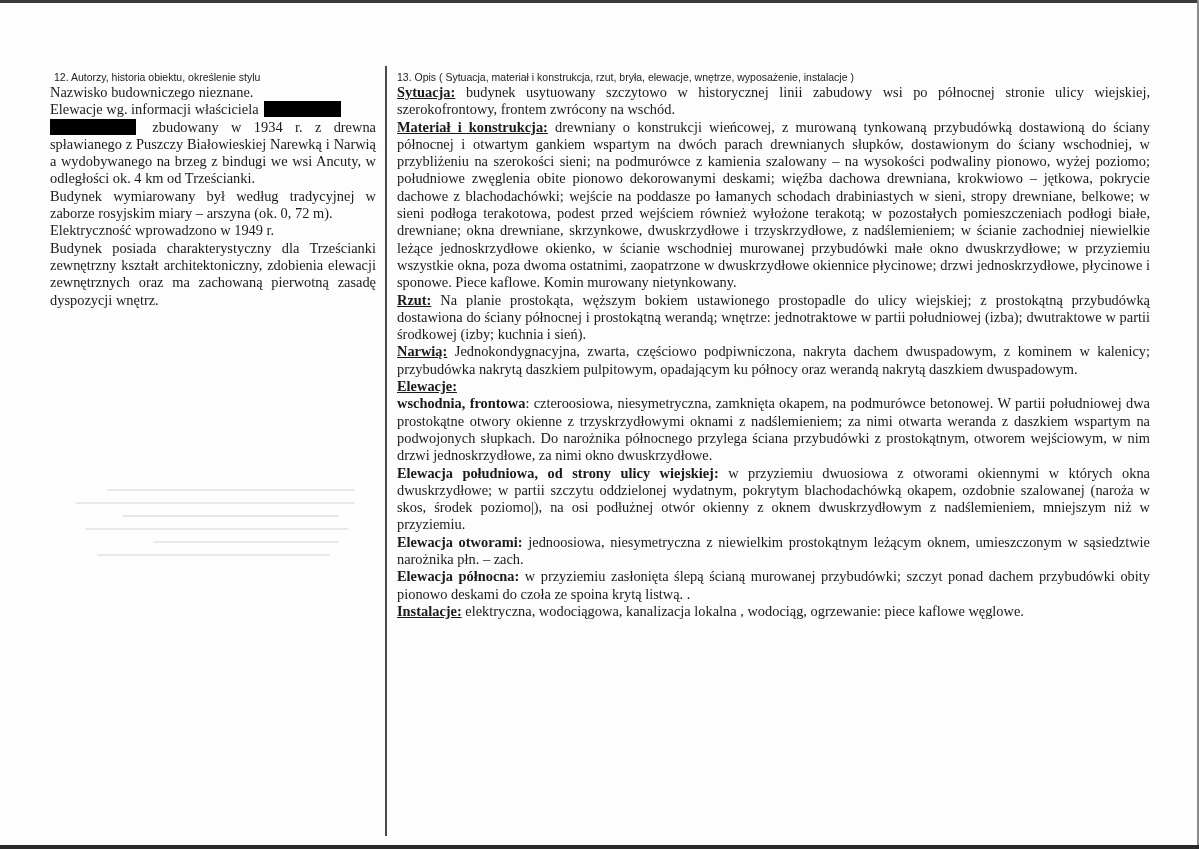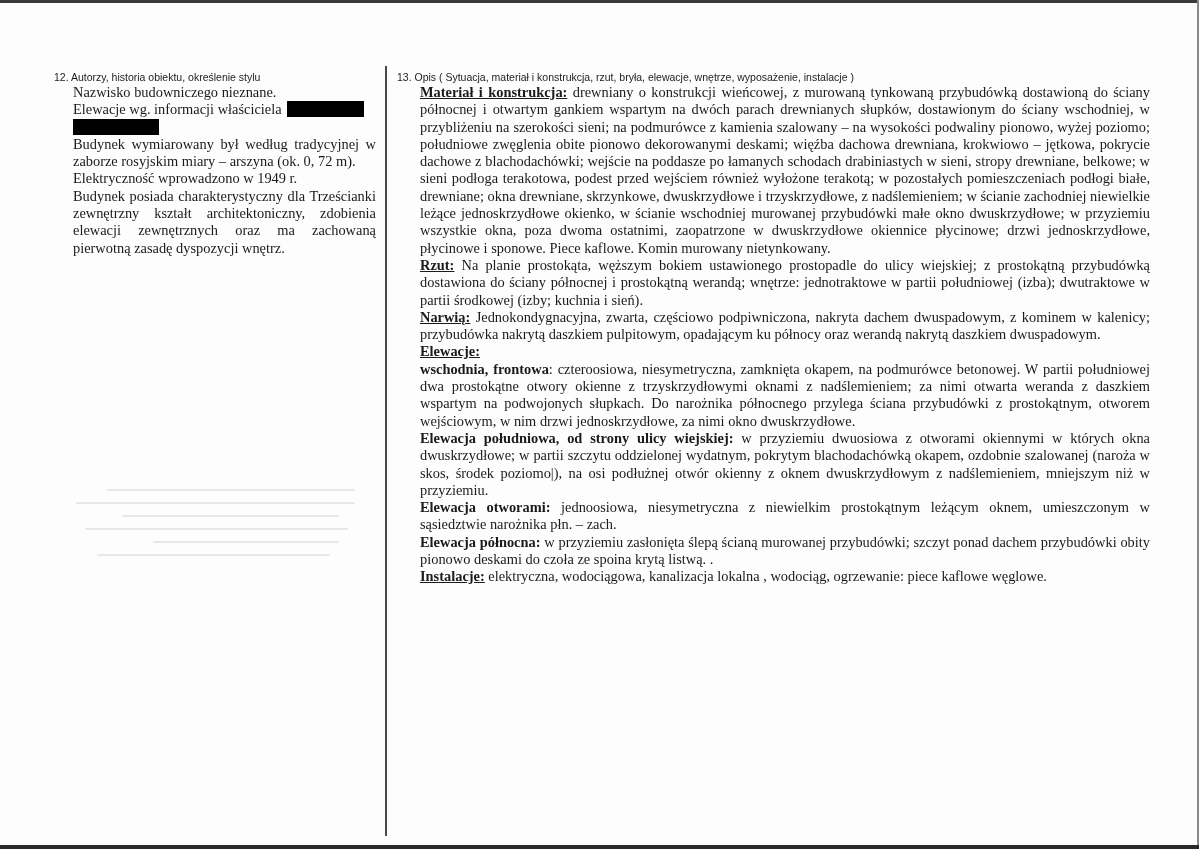--- a/index.html
+++ b/index.html
@@ -27,21 +27,20 @@
   }
   .field-label {
     font-family: "Liberation Sans", "DejaVu Sans", sans-serif;
     font-size: 10.5px; line-height: 14px; color: #222;
     white-space: nowrap;
   }
   .col-left .field-label { padding-left: 4px; }
   .para {
     font-size: 14.4px; line-height: 17.3px;
     text-align: justify;
-    margin-left: 23px;
   }
   .para p { margin: 0; }
   .redact {
     display: inline-block; background: #000; height: 16px; vertical-align: -3px;
   }
   .r1 { width: 77px; margin-left: 2px; }
   .r2 { width: 86px; margin-right: 4px; }
   .u-head { font-weight: bold; text-decoration: underline; }
   .b-head { font-weight: bold; }
 
@@ -66,30 +65,31 @@
   <div style="width:60%;margin-left:30%"></div>
   <div style="width:75%;margin-left:12%"></div>
 </div>
 
 <div class="divider"></div>
 
 <section class="col-left">
   <div class="field-label">12. Autorzy, historia obiektu, określenie stylu</div>
   <div class="para">
     <p>Nazwisko budowniczego nieznane.</p>
-    <p><span>Elewacje wg. informacji właściciela</span> <span class="redact r1"></span><br><span class="redact r2"></span> </p>
+    <p><span>Elewacje wg. informacji właściciela</span> <span class="redact r1"></span><br><span class="redact r2"></span> <span>zbudowany w 1934 r. z drewna spławianego z Puszczy Białowieskiej Narewką i Narwią a wydobywanego na brzeg z bindugi we wsi Ancuty, w odległości ok. 4 km od Trześcianki.</span></p>
     <p>Budynek wymiarowany był według tradycyjnej w zaborze rosyjskim miary – arszyna (ok. 0, 72 m).</p>
     <p>Elektryczność wprowadzono w 1949 r.</p>
     <p>Budynek posiada charakterystyczny dla Trześcianki zewnętrzny kształt architektoniczny, zdobienia elewacji zewnętrznych oraz ma zachowaną pierwotną zasadę dyspozycji wnętrz.</p>
   </div>
 </section>
 
 <section class="col-right">
   <div class="field-label">13. Opis ( Sytuacja, materiał i konstrukcja, rzut, bryła, elewacje, wnętrze, wyposażenie, instalacje )</div>
   <div class="para">
+    <p><span class="u-head">Sytuacja:</span><span> budynek usytuowany szczytowo w historycznej linii zabudowy wsi po północnej stronie ulicy wiejskiej, szerokofrontowy, frontem zwrócony na wschód.</span></p>
     <p><span class="u-head">Materiał i konstrukcja:</span><span> drewniany o konstrukcji wieńcowej, z murowaną tynkowaną przybudówką dostawioną do ściany północnej i otwartym gankiem wspartym na dwóch parach drewnianych słupków, dostawionym do ściany wschodniej, w przybliżeniu na szerokości sieni; na podmurówce z kamienia szalowany – na wysokości podwaliny pionowo, wyżej poziomo; południowe zwęglenia obite pionowo dekorowanymi deskami; więźba dachowa drewniana, krokwiowo – jętkowa, pokrycie dachowe z blachodachówki;  wejście na poddasze po łamanych schodach drabiniastych w sieni, stropy drewniane, belkowe; w sieni podłoga terakotowa, podest przed wejściem również wyłożone terakotą; w pozostałych pomieszczeniach podłogi białe, drewniane; okna drewniane, skrzynkowe, dwuskrzydłowe i trzyskrzydłowe, z nadślemieniem; w ścianie zachodniej niewielkie leżące jednoskrzydłowe okienko, w ścianie wschodniej murowanej przybudówki małe okno dwuskrzydłowe; w przyziemiu wszystkie okna, poza dwoma ostatnimi, zaopatrzone w dwuskrzydłowe okiennice płycinowe; drzwi jednoskrzydłowe, płycinowe i sponowe. Piece kaflowe. Komin murowany nietynkowany.</span></p>
     <p><span class="u-head">Rzut:</span><span> Na planie prostokąta, węższym bokiem ustawionego prostopadle do ulicy wiejskiej; z prostokątną przybudówką dostawiona do ściany północnej i prostokątną werandą; wnętrze: jednotraktowe w partii południowej (izba); dwutraktowe w partii środkowej (izby; kuchnia i sień).</span></p>
     <p><span class="u-head">Narwią:</span><span> Jednokondygnacyjna, zwarta, częściowo podpiwniczona, nakryta dachem dwuspadowym, z kominem w kalenicy; przybudówka nakrytą daszkiem pulpitowym, opadającym ku północy oraz werandą  nakrytą daszkiem dwuspadowym.</span></p>
     <p><span class="u-head">Elewacje:</span></p>
     <p><span class="b-head">wschodnia, frontowa</span><span>: czteroosiowa, niesymetryczna, zamknięta okapem, na podmurówce betonowej. W partii południowej dwa prostokątne otwory okienne z trzyskrzydłowymi oknami z nadślemieniem; za nimi otwarta weranda z daszkiem wspartym na podwojonych słupkach. Do narożnika północnego przylega  ściana przybudówki z prostokątnym, otworem wejściowym, w nim drzwi jednoskrzydłowe, za nimi okno dwuskrzydłowe.</span></p>
     <p><span class="b-head">Elewacja południowa, od strony ulicy wiejskiej:</span><span> w przyziemiu dwuosiowa z otworami okiennymi w których okna dwuskrzydłowe; w partii szczytu oddzielonej wydatnym, pokrytym blachodachówką okapem, ozdobnie szalowanej (naroża w skos, środek poziomo|), na osi podłużnej otwór okienny z oknem dwuskrzydłowym z nadślemieniem, mniejszym niż w przyziemiu.</span></p>
     <p><span class="b-head">Elewacja otworami:</span><span> jednoosiowa, niesymetryczna z niewielkim prostokątnym leżącym oknem, umieszczonym w sąsiedztwie narożnika płn. – zach.</span></p>
     <p><span class="b-head">Elewacja północna:</span><span> w przyziemiu zasłonięta ślepą ścianą murowanej przybudówki; szczyt ponad dachem przybudówki obity pionowo deskami do czoła ze spoina krytą listwą.  .</span></p>
     <p><span class="u-head">Instalacje:</span><span>  elektryczna, wodociągowa, kanalizacja lokalna ,  wodociąg, ogrzewanie: piece kaflowe węglowe.</span></p>
   </div>

